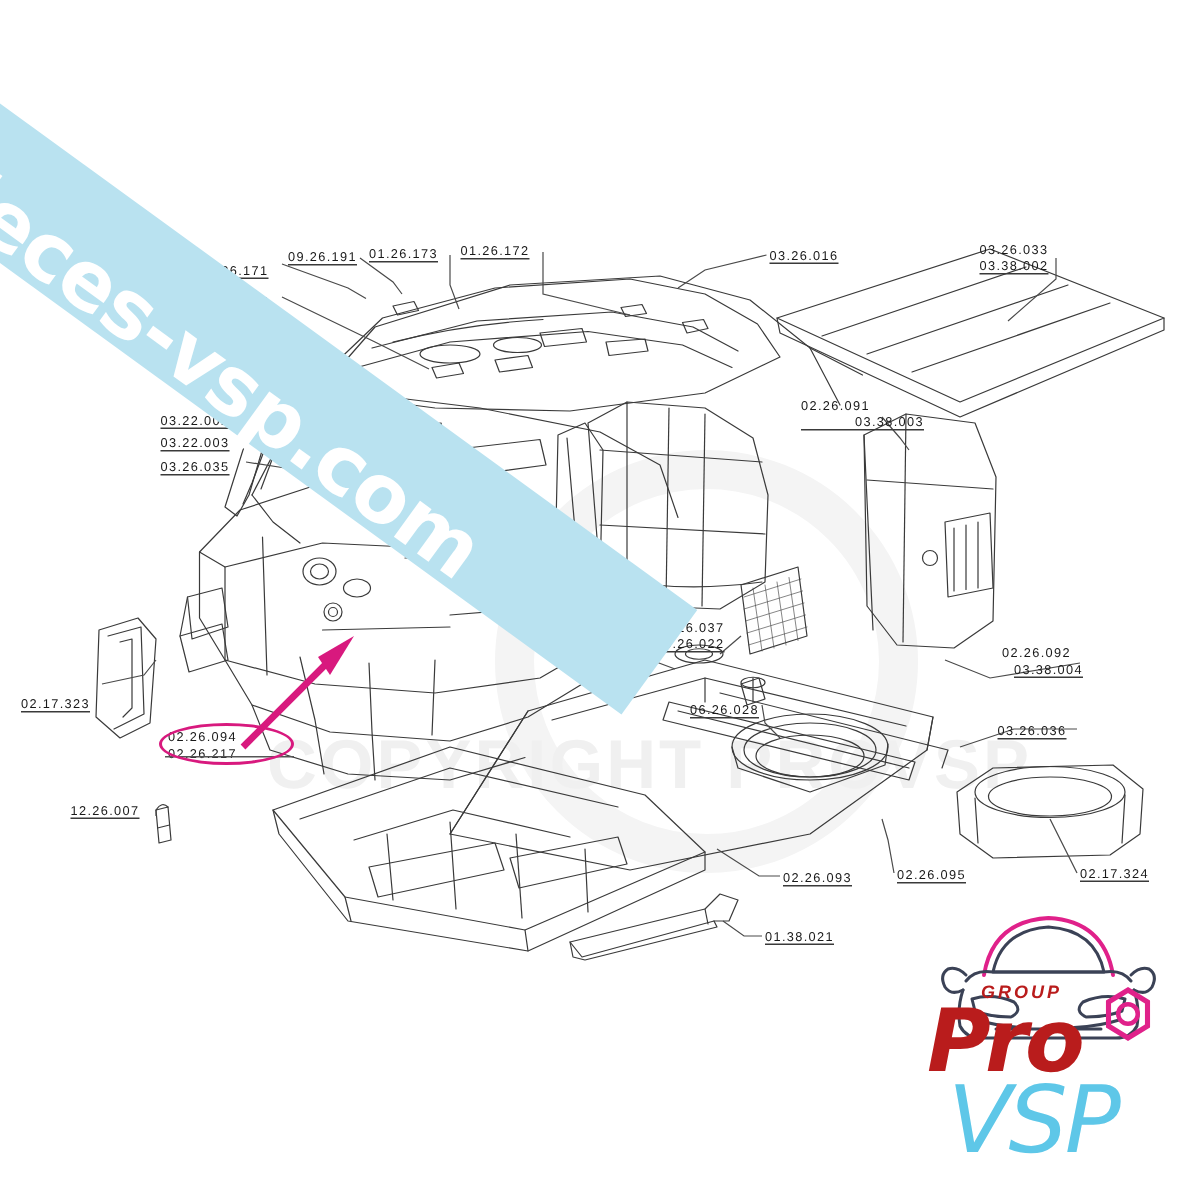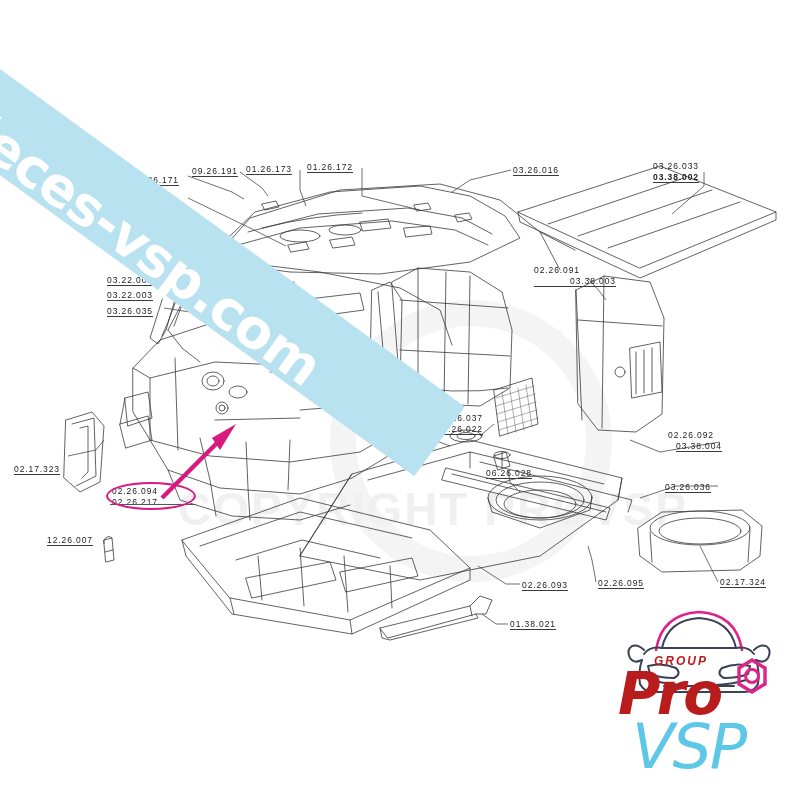--- a/index.html
+++ b/index.html
@@ -245,30 +245,30 @@
   <div class="lbl u" style="left:246px;top:164px;">01.26.173</div>
   <div class="lbl u" style="left:307px;top:162px;">01.26.172</div>
   <div class="lbl u" style="left:133px;top:196px;">03.22.017</div>
   <div class="lbl u" style="left:107px;top:220px;">03.26.034</div>
   <div class="lbl u" style="left:107px;top:236px;">03.22.021</div>
   <div class="lbl u" style="left:107px;top:275px;">03.22.002</div>
   <div class="lbl u" style="left:107px;top:290px;">03.22.003</div>
   <div class="lbl u" style="left:107px;top:306px;">03.26.035</div>
   <div class="lbl u" style="left:513px;top:165px;">03.26.016</div>
   <div class="lbl" style="left:653px;top:161px;">03.26.033</div>
-  <div class="lbl u" style="left:653px;top:172px;font-weight:bold;">03.38.002</div>
+  <div class="lbl u" style="left:653px;top:172px;">03.38.002</div>
   <div class="lbl" style="left:534px;top:265px;">02.26.091</div>
   <div class="lbl u" style="left:534px;top:276px;padding-left:36px;">03.38.003</div>
   <div class="lbl" style="left:437px;top:413px;">06.26.037</div>
   <div class="lbl u" style="left:437px;top:424px;">06.26.022</div>
   <div class="lbl u" style="left:367px;top:424px;">02.26.096</div>
   <div class="lbl" style="left:668px;top:430px;text-align:center;">02.26.092</div>
   <div class="lbl u" style="left:676px;top:441px;">03.38.004</div>
   <div class="lbl u" style="left:14px;top:464px;">02.17.323</div>
-  <div class="lbl u" style="left:486px;top:468px;">06.26.028</div>
+  <div class="lbl u" style="left:460px;top:468px;">06.26.028</div>
   <div class="lbl u" style="left:665px;top:482px;">03.26.036</div>
   <div class="lbl u" style="left:47px;top:535px;">12.26.007</div>
   <div class="lbl u" style="left:522px;top:580px;">02.26.093</div>
   <div class="lbl u" style="left:598px;top:578px;">02.26.095</div>
   <div class="lbl u" style="left:720px;top:577px;">02.17.324</div>
   <div class="lbl u" style="left:510px;top:619px;">01.38.021</div>
 
   <div id="hl-box">
     <div>02.26.094</div>
     <div>02.26.217</div>

